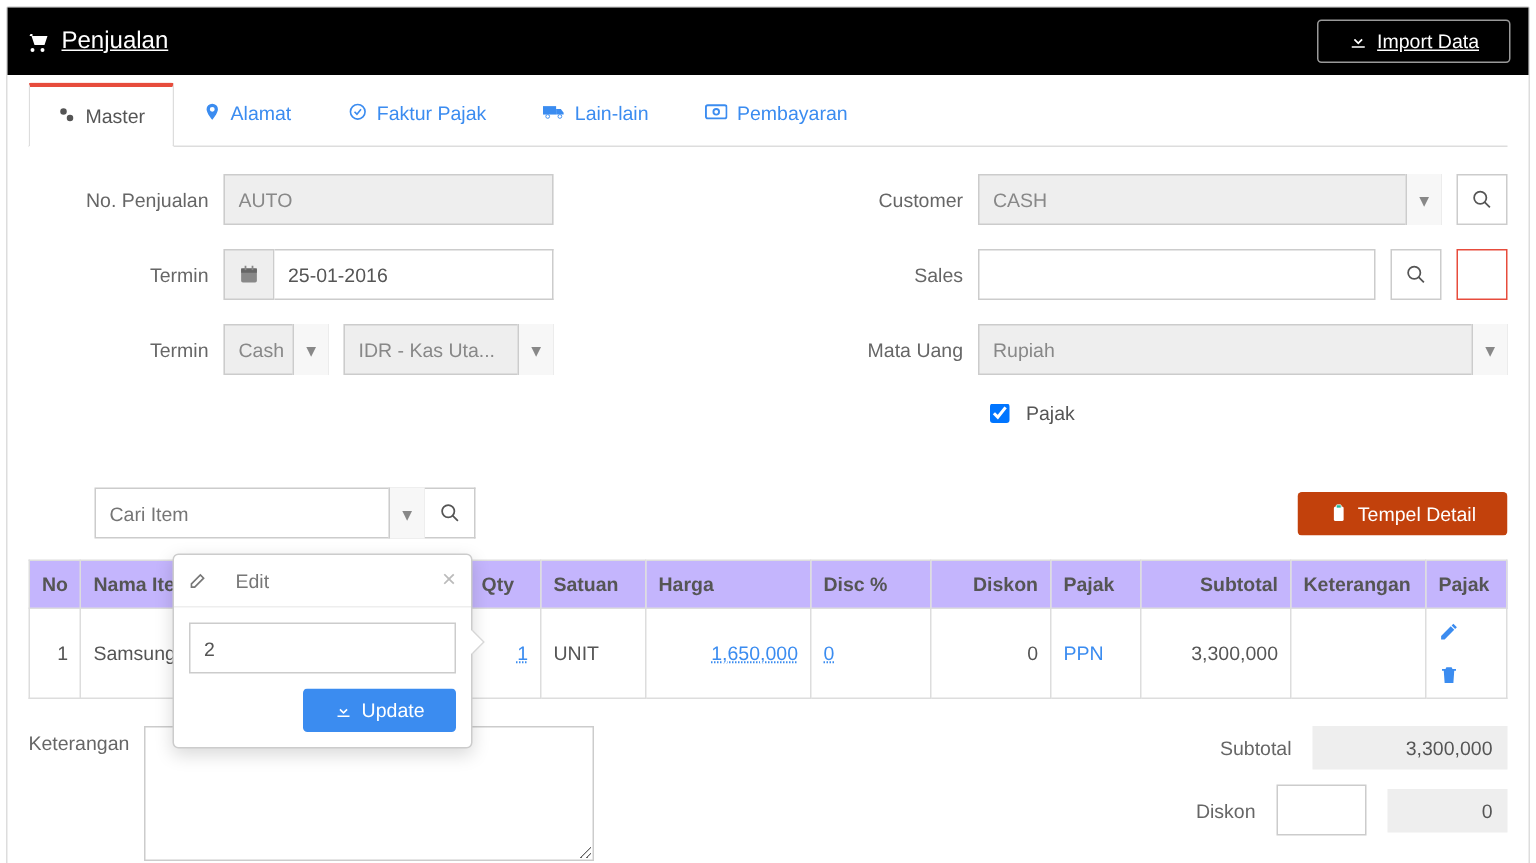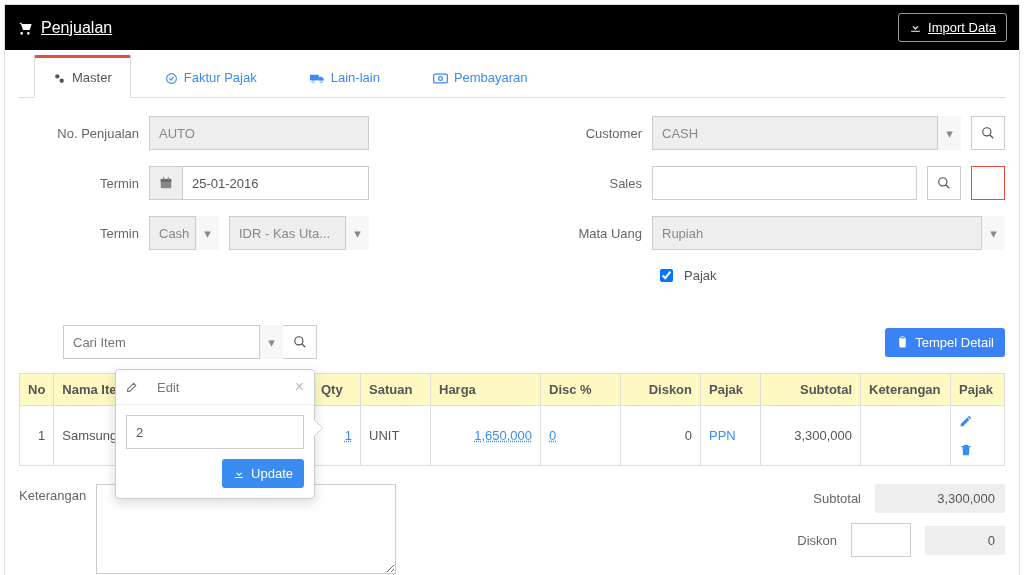--- a/index.html
+++ b/index.html
@@ -22,44 +22,43 @@
     display: flex;
     justify-content: space-between;
     align-items: center;
     text-decoration: underline;
   }
   .panel-title { font-size: 16px; font-weight: 500; display: flex; align-items: center; gap: 8px; }
   .btn {
     display: inline-flex;
     align-items: center;
     gap: 6px;
-    padding: 6px 10px;
+    padding: 6px 20px;
     border: 1px solid transparent;
     border-radius: 3px;
     font-size: 13px;
     cursor: pointer;
     background: #fff;
   }
   .btn-outline-white { background: transparent; color: #fff; border-color: rgba(255,255,255,0.6); }
-  .btn-teal { background: #3b82f6; color: #fff; }
+  .btn-teal { background: #c2410c; color: #fff; }
   .btn-blue { background: #3b8cf0; color: #fff; }
   .btn-red { background: #e74c3c; color: #fff; border-color:#e74c3c;}
 
   .panel-body { padding: 0 14px 14px 14px; }
 
   .tabs { display:flex; border-bottom:1px solid #ddd; margin-top:4px; }
   .tab {
     padding: 12px 18px;
     color: #3b8cf0;
     cursor: pointer;
-    display:flex; gap:6px; align-items:flex-end;
+    display:flex; gap:6px; align-items:flex-start;
     border:1px solid transparent;
     position: relative;
     top: 1px;
-    margin-left: 15px;
   }
   .tab.active {
     color:#555;
     border:1px solid #ddd;
     border-top:3px solid #e74c3c;
     border-bottom-color:#fff;
     background:#fff;
     border-radius: 2px 2px 0 0;
   }
 
@@ -91,21 +90,21 @@
     display:inline-flex; align-items:center; justify-content:center;
     cursor:pointer; color:#555;
   }
   .checkbox-line{ display:flex; align-items:center; gap:8px; padding-left:4px;}
 
   .item-bar { display:flex; align-items:center; gap:12px; margin:24px 0 14px 0;}
   .search-combo { display:flex;margin-left:44px; }
 
   table.grid { width:100%; border-collapse:collapse; font-size:13px;}
   table.grid th, table.grid td { border:1px solid #ddd; padding:8px 8px; text-align:left;}
-  table.grid th { background:#fef9c3; font-weight:bold; color:#555;}
+  table.grid th { background:#c4b5fd; font-weight:bold; color:#555;}
   .num-right{ text-align:right !important;}
   .link-blue{ color:#3b8cf0; text-decoration:underline dotted; cursor:pointer;}
   .link-plain{ color:#3b8cf0; cursor:pointer;}
 
   .keterangan-row{ display:flex; gap:20px; margin-top:18px;}
   .keterangan-box{ border:1px solid #ccc; height:90px; width:300px;}
 
   .totals { flex:1; }
   .total-line{ display:flex; align-items:center; justify-content:flex-end; gap:14px; margin-bottom:10px;}
   .total-line .lbl{ width:80px; text-align:right; color:#666;}
@@ -162,20 +161,28 @@
   <div class="panel-body">
     <div class="tabs">
       <div class="tab active">
         <span>
             <svg width="13" height="13" viewBox="0 0 24 24" fill="#555">
               <circle cx="8" cy="8" r="4"></circle>
               <circle cx="16" cy="16" r="4"></circle>
             </svg>
           </span>
         <span>Master</span>
+      </div>
+      <div class="tab">
+        <span>
+            <svg width="13" height="13" viewBox="0 0 24 24" fill="#3b8cf0">
+              <path d="M12 2a7 7 0 00-7 7c0 5 7 13 7 13s7-8 7-13a7 7 0 00-7-7zm0 10a3 3 0 110-6 3 3 0 010 6z"></path>
+            </svg>
+          </span>
+        <span>Alamat</span>
       </div>
       <div class="tab">
         <span>
             <svg width="13" height="13" viewBox="0 0 24 24" fill="none" stroke="#3b8cf0" stroke-width="2">
               <circle cx="12" cy="12" r="9"></circle>
               <path d="M8 12l3 3 5-6"></path>
             </svg>
           </span>
         <span>Faktur Pajak</span>
       </div>

